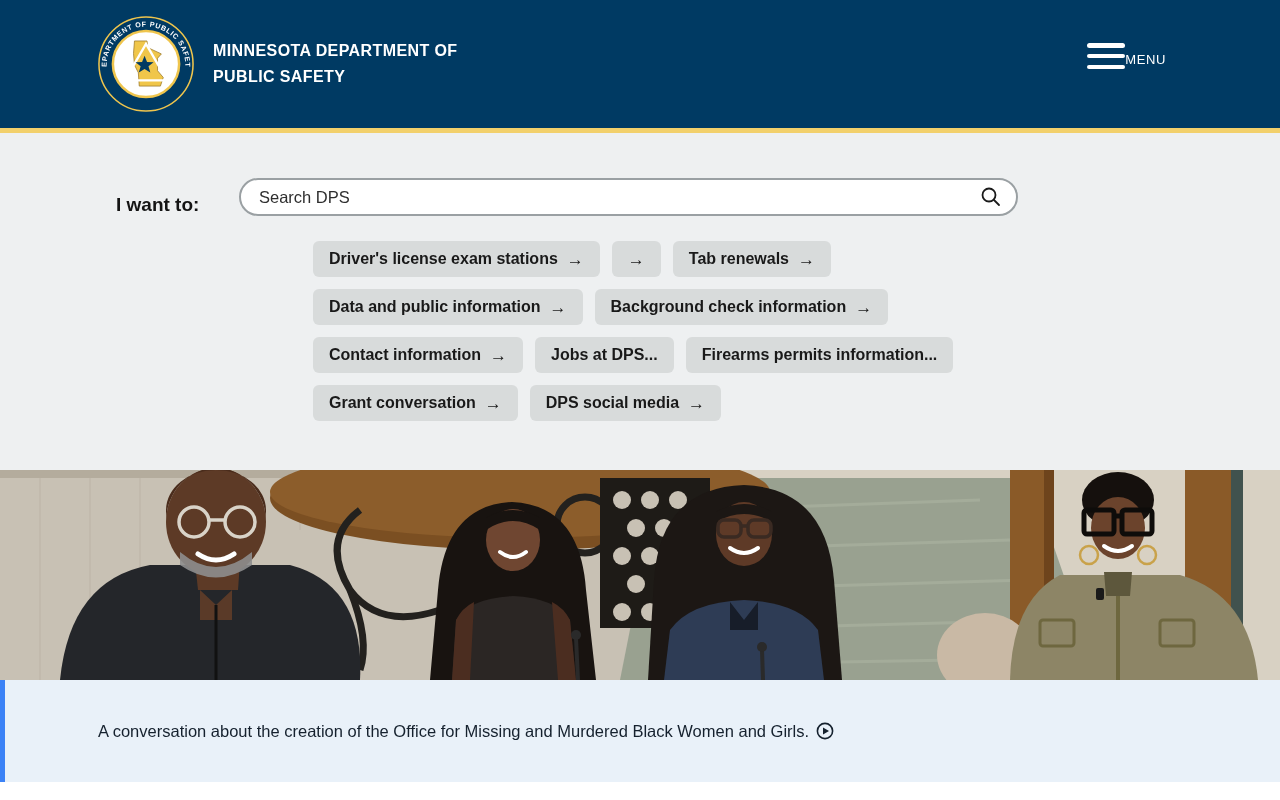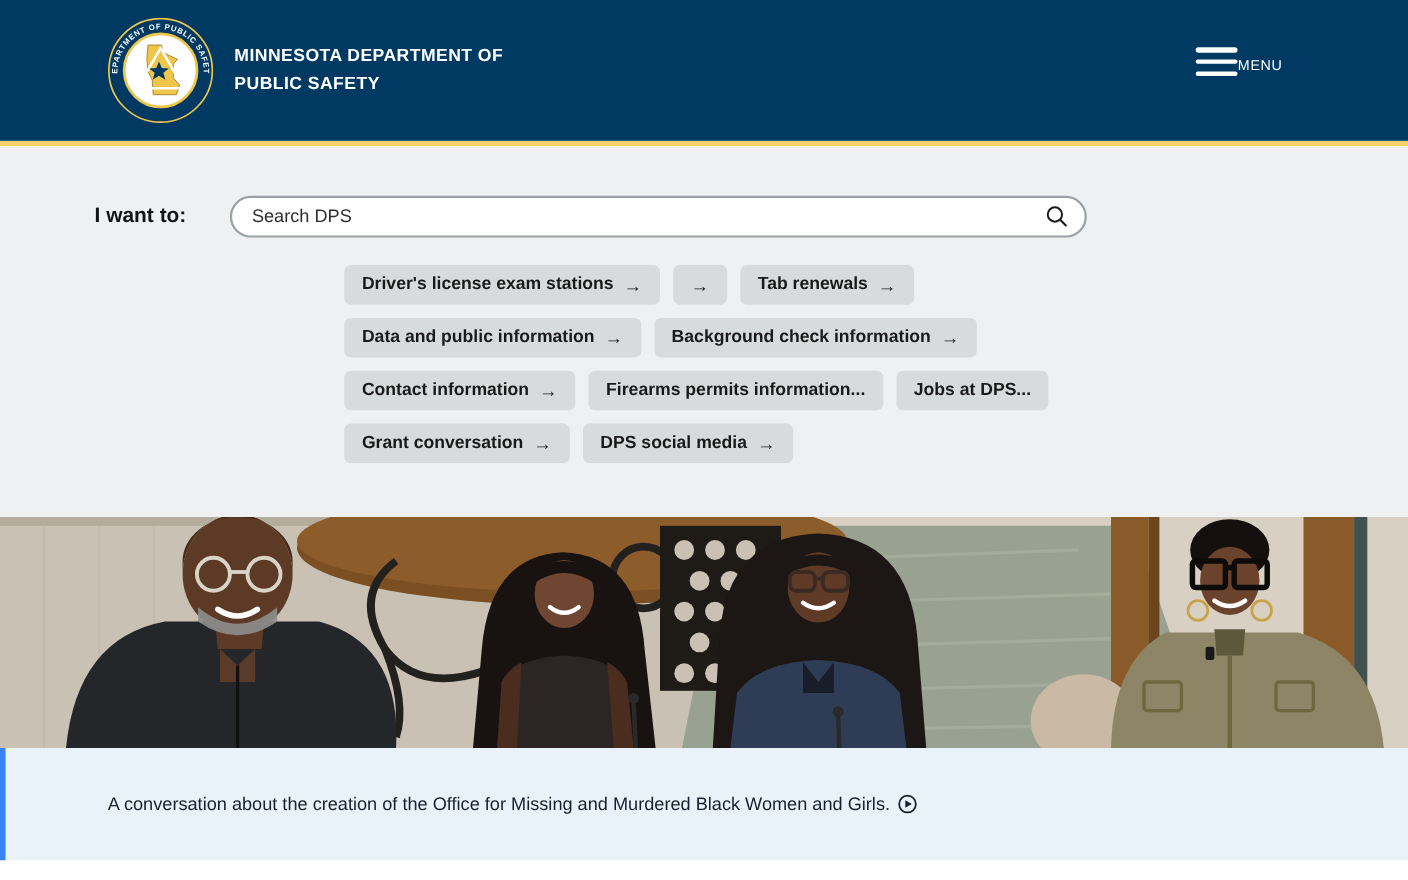--- a/index.html
+++ b/index.html
@@ -17,21 +17,21 @@
     position:absolute; right:114px; top:43px; background:none; border:none; cursor:pointer;
     display:flex; align-items:center; color:#ffffff;
   }
   .hamburger { width:38px; height:26px; display:flex; flex-direction:column; justify-content:space-between; }
   .hamburger span { display:block; height:4.5px; background:#ffffff; border-radius:2.5px; }
   .menu-label { margin-top:6px; font-size:13px; letter-spacing:0.6px; color:#ffffff; }
   .gold-line { height:5px; background:#F2D06B; }
 
   
   .search-section { background:#EEF0F1; height:337px; padding-top:45px; }
-  .search-row { display:flex; align-items:center; margin-left:86px; }
+  .search-row { display:flex; align-items:flex-end; margin-left:116px; }
   .prompt-label { font-size:19px; font-weight:bold; color:#141414; width:97px; }
   .search-wrap { position:relative; width:779px; margin-left:26px; }
   .search-input {
     width:100%; height:38px; border:2px solid #9AA0A3; border-radius:19px;
     background:#ffffff; padding:0 50px 0 18px; font-size:16.5px; color:#a16207;
     font-family:"Liberation Sans", sans-serif; outline:none;
   }
   .search-input::placeholder { color:#2E2E2E; opacity:1; }
   .search-btn {
     position:absolute; right:12px; top:50%; transform:translateY(-50%);
@@ -131,24 +131,24 @@
           <span>Background check information</span>
           <span class="arrow">→</span>
         </button>
       </div>
       <div class="ql-row">
         <button class="ql-btn">
           <span>Contact information</span>
           <span class="arrow">→</span>
         </button>
         <button class="ql-btn">
+          <span>Jobs at DPS...</span>
+        </button>
+        <button class="ql-btn">
           <span>Firearms permits information...</span>
-        </button>
-        <button class="ql-btn">
-          <span>Jobs at DPS...</span>
         </button>
       </div>
       <div class="ql-row">
         <button class="ql-btn">
           <span>Grant conversation</span>
           <span class="arrow">→</span>
         </button>
         <button class="ql-btn">
           <span>DPS social media</span>
           <span class="arrow">→</span>

